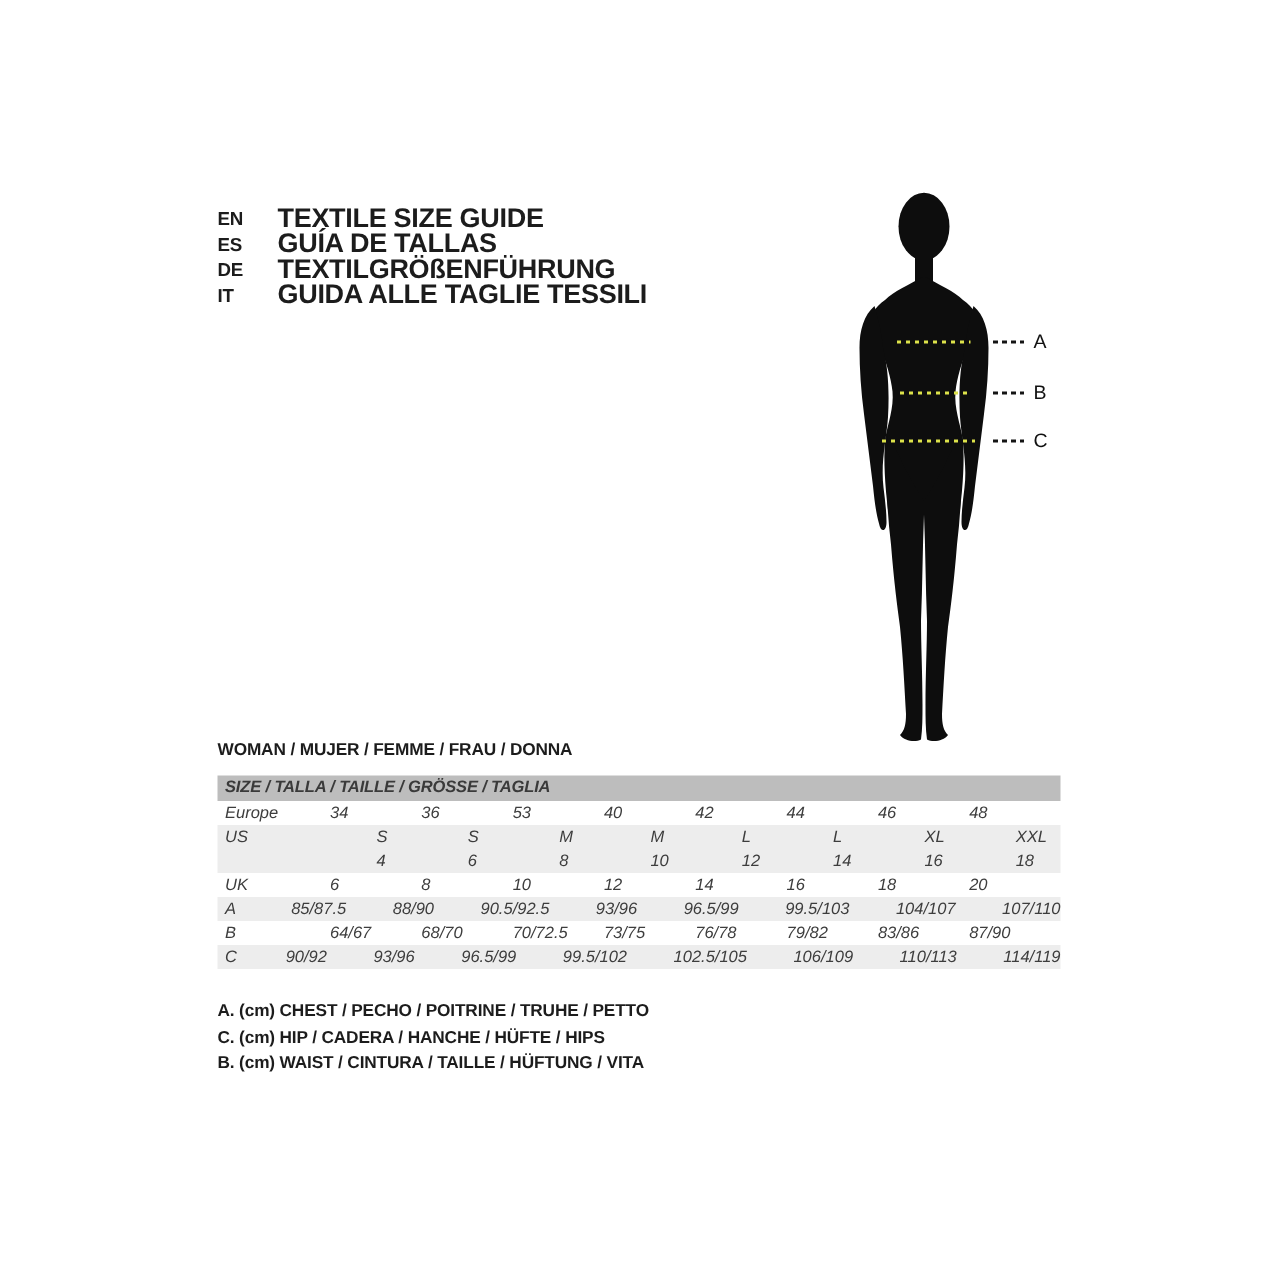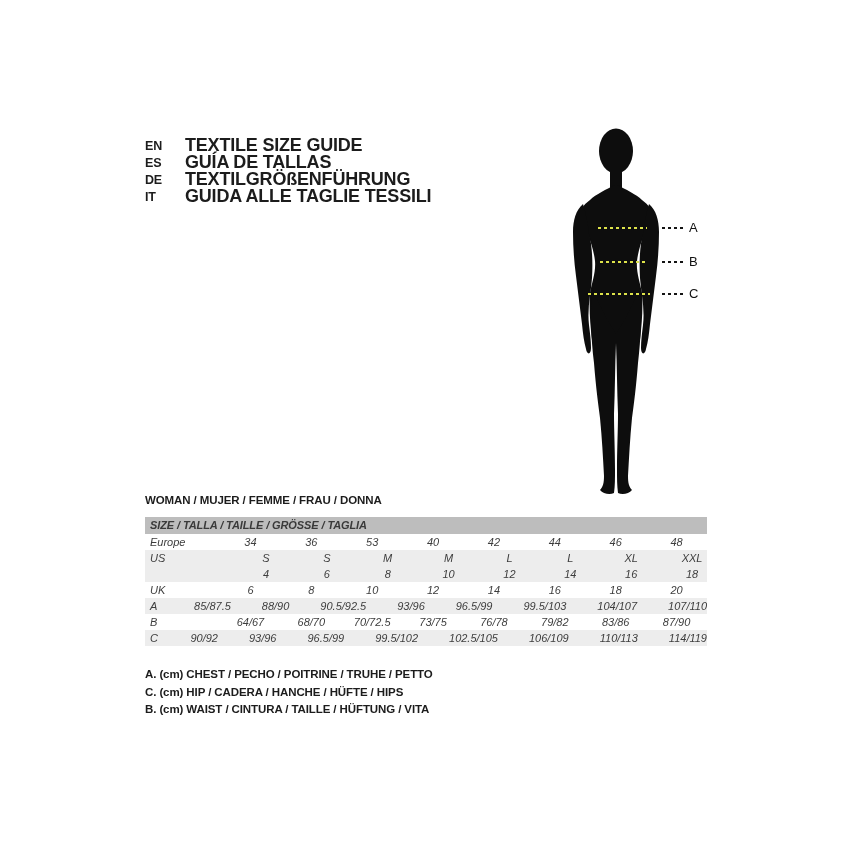--- a/index.html
+++ b/index.html
@@ -23,21 +23,21 @@
 
   
   .gender-line { position:absolute; left:145px; top:494px; font-size:11.5px; font-weight:bold; color:#1c1c1c; letter-spacing:-0.1px; }
 
   
   .size-table { position:absolute; left:145px; top:517px; width:562px;font-style:italic; }
   .size-table-header { height:17px; background:#bdbdbd; color:#3a3a3a; font-size:11px; font-weight:bold; line-height:17px; padding-left:5px; letter-spacing:-0.1px; }
   .size-row { display:flex; height:16px; align-items:center; font-size:11px; color:#3d3d3d; }
   .size-row.shaded { background:#ededed;gap:31px; }
   .size-row-label { width:75px; padding-left:5px; text-align:left; }
-  .size-cell { flex:1; text-align:center; white-space:nowrap; }
+  .size-cell { flex:1; text-align:left; white-space:nowrap; }
 
   
   .legend-block { position:absolute; left:145px; top:666px; }
   .legend-line { font-size:11.5px; font-weight:bold; color:#1c1c1c; line-height:17.5px; letter-spacing:-0.1px; white-space:nowrap; }
 </style>
 </head>
 <body>
 
 <div class="canvas">
 

